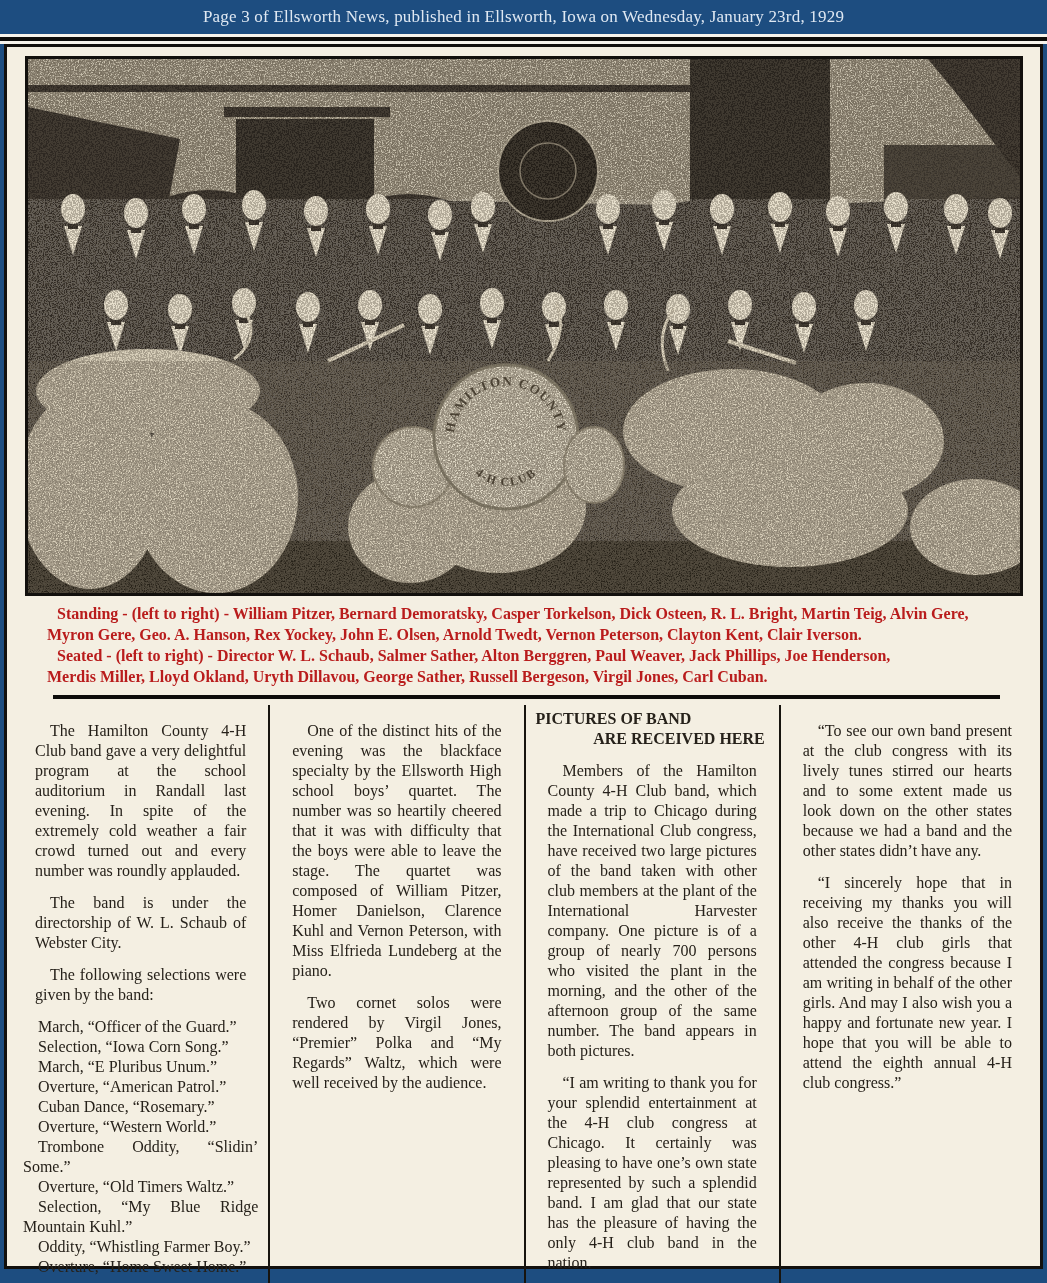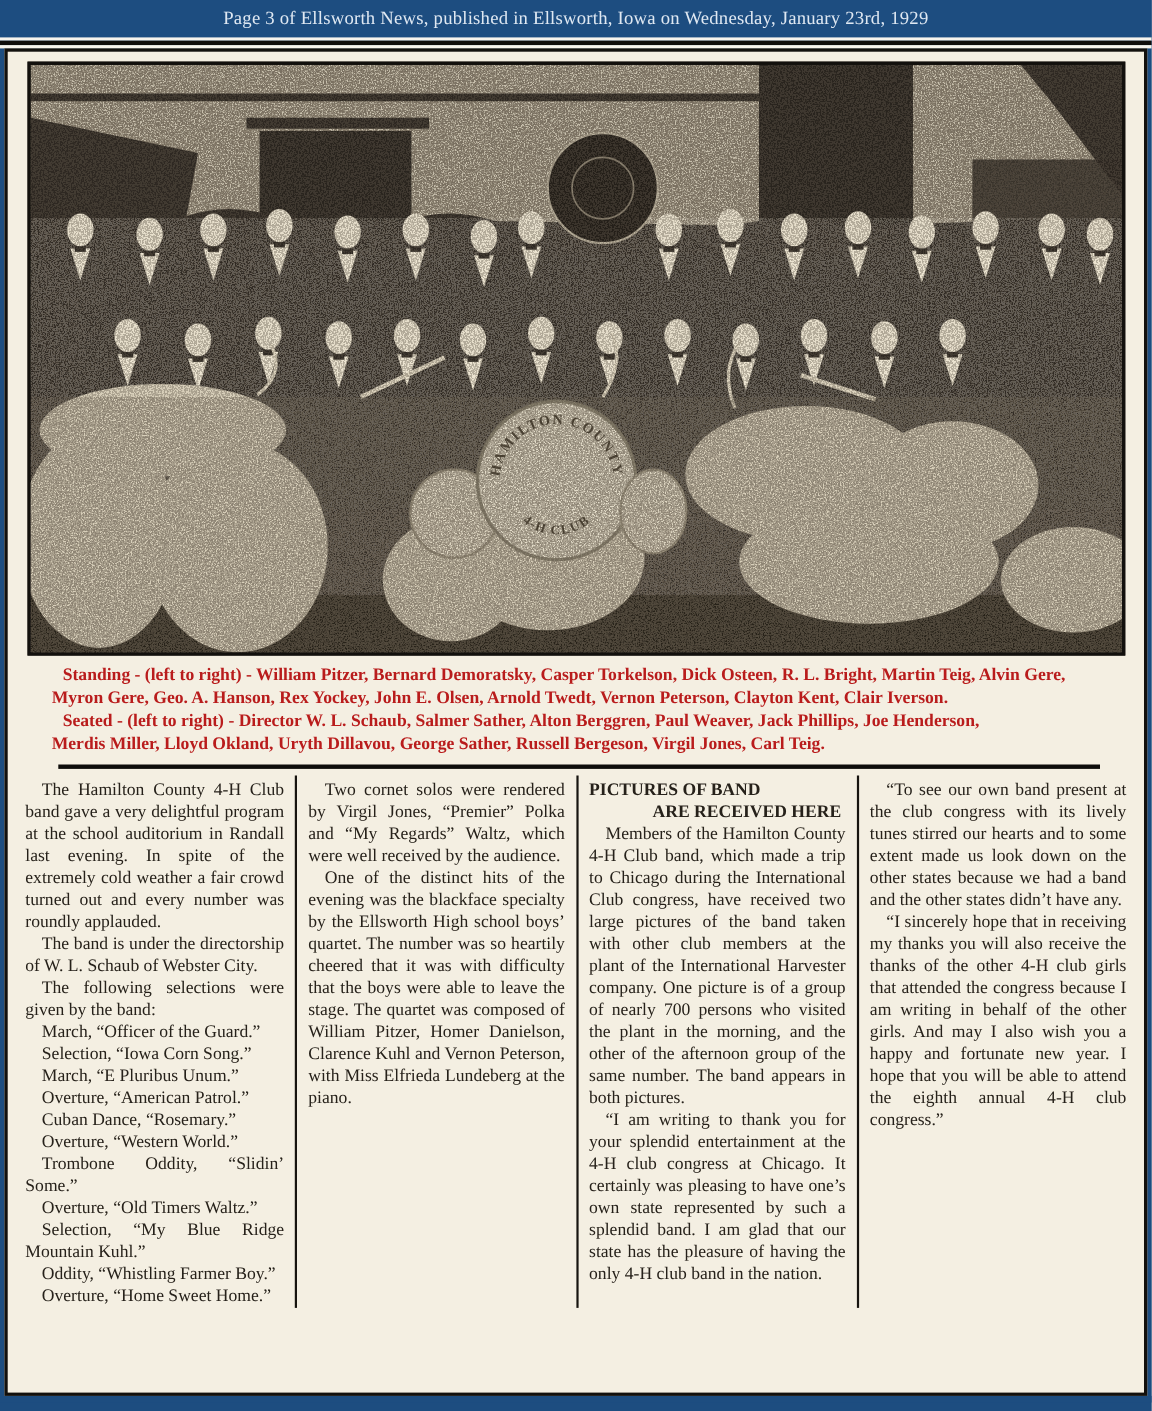--- a/index.html
+++ b/index.html
@@ -35,21 +35,21 @@
     padding:7px 34px 5px 40px;font-weight:bold;font-size:16px;line-height:21px;color:#b91c1c;
   }
   .cap-indent{padding-left:10px;}
   .cap-rule{height:4px;background:#0e0d0b;margin:3px 40px 0 46px;}
   .cols{
     display:grid;grid-template-columns:1fr 1fr 1fr 1fr;
     margin:6px 6px 0 6px;min-height:484px;
   }
   .col{padding:4px 10px 0 10px;font-size:16px;line-height:20px;text-align:justify;}
   .col + .col{border-left:2px solid #17140f;}
-  .col p{margin:0;text-indent:15px;}
+  .col p{margin:12px;text-indent:15px;}
   .program-item{text-indent:15px;}
   .col3-head{font-weight:bold;text-indent:0;line-height:20px;}
   .col3-head.l2{text-align:right;padding-right:4px;}
   .bottom-blue{height:6px;background:#1d4d80;}
 </style>
 </head>
 <body>
 
 <div class="banner">
   <span>Page  3 of Ellsworth News, published in Ellsworth, Iowa on Wednesday, January 23rd, 1929</span>
@@ -169,21 +169,21 @@
       </text>
 
       <rect x="0" y="0" width="992" height="534" filter="url(#fGrain)" opacity="0.4"></rect>
     </svg>
   </div>
 
   <div class="caption">
     <div class="cap-indent">Standing  - (left to right) - William Pitzer, Bernard Demoratsky, Casper Torkelson, Dick Osteen, R. L. Bright, Martin Teig, Alvin Gere,</div>
     <div>Myron Gere, Geo. A. Hanson, Rex Yockey, John E. Olsen, Arnold Twedt, Vernon Peterson, Clayton Kent, Clair Iverson.</div>
     <div class="cap-indent">Seated - (left to right) - Director W. L. Schaub, Salmer Sather, Alton Berggren, Paul Weaver, Jack Phillips, Joe Henderson,</div>
-    <div>Merdis Miller, Lloyd Okland, Uryth Dillavou, George Sather, Russell Bergeson, Virgil Jones, Carl Teig.</div>
+    <div>Merdis Miller, Lloyd Okland, Uryth Dillavou, George Sather, Russell Bergeson, Virgil Jones, Carl Cuban.</div>
   </div>
 
   <div class="cap-rule"></div>
 
   <div class="cols">
     <div class="col">
       <p>The Hamilton County 4-H Club band gave a very delightful program at the school auditorium in Randall last evening.  In spite of the extremely cold weather a fair crowd turned out and every number was roundly applauded.</p>
       <p>The band is under the directorship of W. L. Schaub of Webster City.</p>
       <p>The following selections were given by the band:</p>
       <div class="program-item">March, “Officer of the Guard.”</div>
@@ -193,22 +193,22 @@
       <div class="program-item">Cuban Dance, “Rosemary.”</div>
       <div class="program-item">Overture, “Western World.”</div>
       <div class="program-item">Trombone Oddity, “Slidin’ Some.”</div>
       <div class="program-item">Overture, “Old Timers Waltz.”</div>
       <div class="program-item">Selection, “My Blue Ridge Mountain Kuhl.”</div>
       <div class="program-item">Oddity, “Whistling Farmer Boy.”</div>
       <div class="program-item">Overture, “Home Sweet Home.”</div>
 
     </div>
     <div class="col">
+      <p>One of the distinct hits of the evening was the blackface specialty by the Ellsworth High school boys’ quartet.  The number was so heartily cheered that it was with difficulty that the boys were able to leave the stage. The quartet was composed of William Pitzer, Homer Danielson, Clarence Kuhl and Vernon Peterson, with Miss Elfrieda Lundeberg at the piano.</p>
       <p>Two cornet solos were rendered by Virgil Jones, “Premier” Polka and “My Regards” Waltz, which were well received by the audience.</p>
-      <p>One of the distinct hits of the evening was the blackface specialty by the Ellsworth High school boys’ quartet.  The number was so heartily cheered that it was with difficulty that the boys were able to leave the stage. The quartet was composed of William Pitzer, Homer Danielson, Clarence Kuhl and Vernon Peterson, with Miss Elfrieda Lundeberg at the piano.</p>
     </div>
     <div class="col">
       <div class="col3-head">PICTURES OF BAND</div>
       <div class="col3-head l2">ARE RECEIVED HERE</div>
       <p>Members of the Hamilton County 4-H Club band, which made a trip to Chicago during the International Club congress, have received two large pictures of the band taken with other club members at the plant of the International Harvester company. One picture is of a group of nearly 700 persons who visited the plant in the morning, and the other of the afternoon group of the same number.  The band appears in both pictures.</p>
       <p>“I am writing to thank you for your splendid entertainment at the 4-H club congress at Chicago. It certainly was pleasing to have one’s own state represented by such a splendid band.  I am glad that our state has the pleasure of having the only 4-H club band in the nation.</p>
     </div>
     <div class="col">
       <p>“To see our own band present at the club congress with its lively tunes stirred our hearts and to some extent made us look down on the other states because we had a band and the other states didn’t have any.</p>
       <p>“I sincerely hope that in receiving my thanks you will also receive the thanks of the other 4-H club girls that attended the congress because I am writing in behalf of the other girls.  And may I also wish you a happy and fortunate new year.  I hope that you will be able to attend the eighth annual 4-H club congress.”</p>

